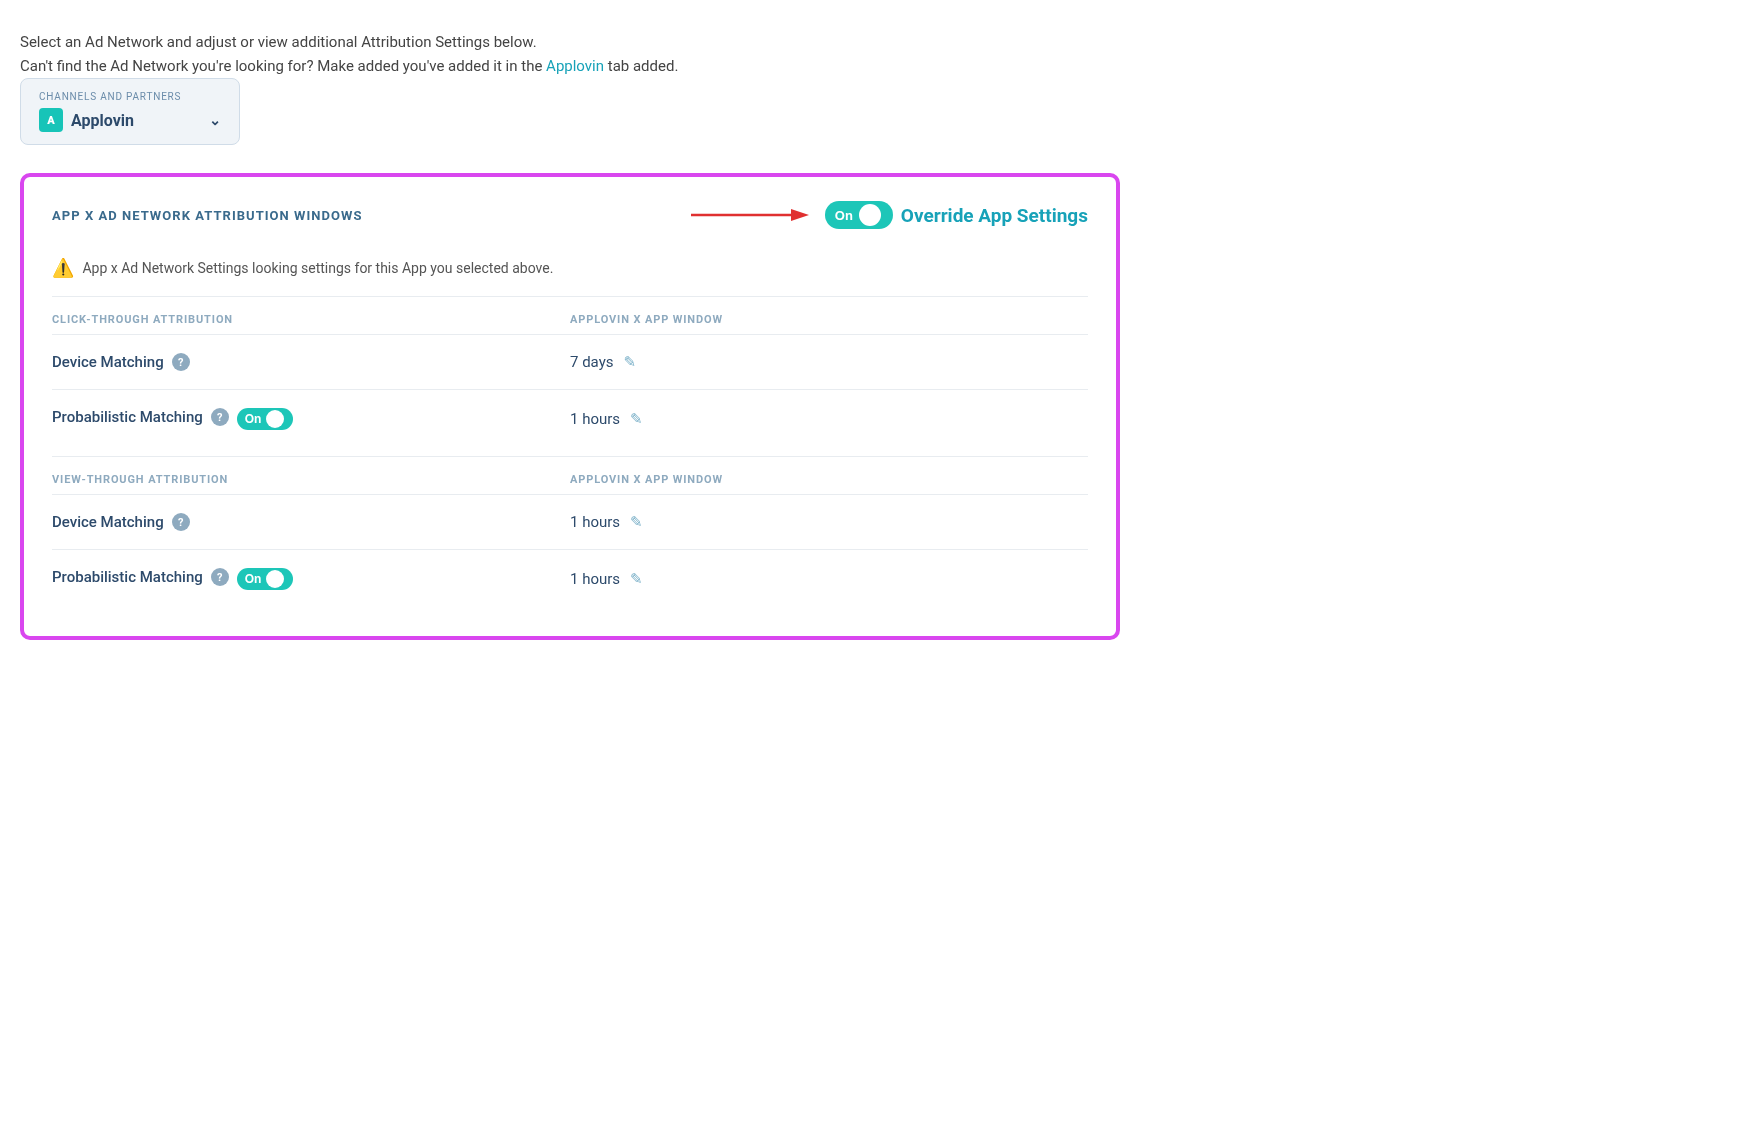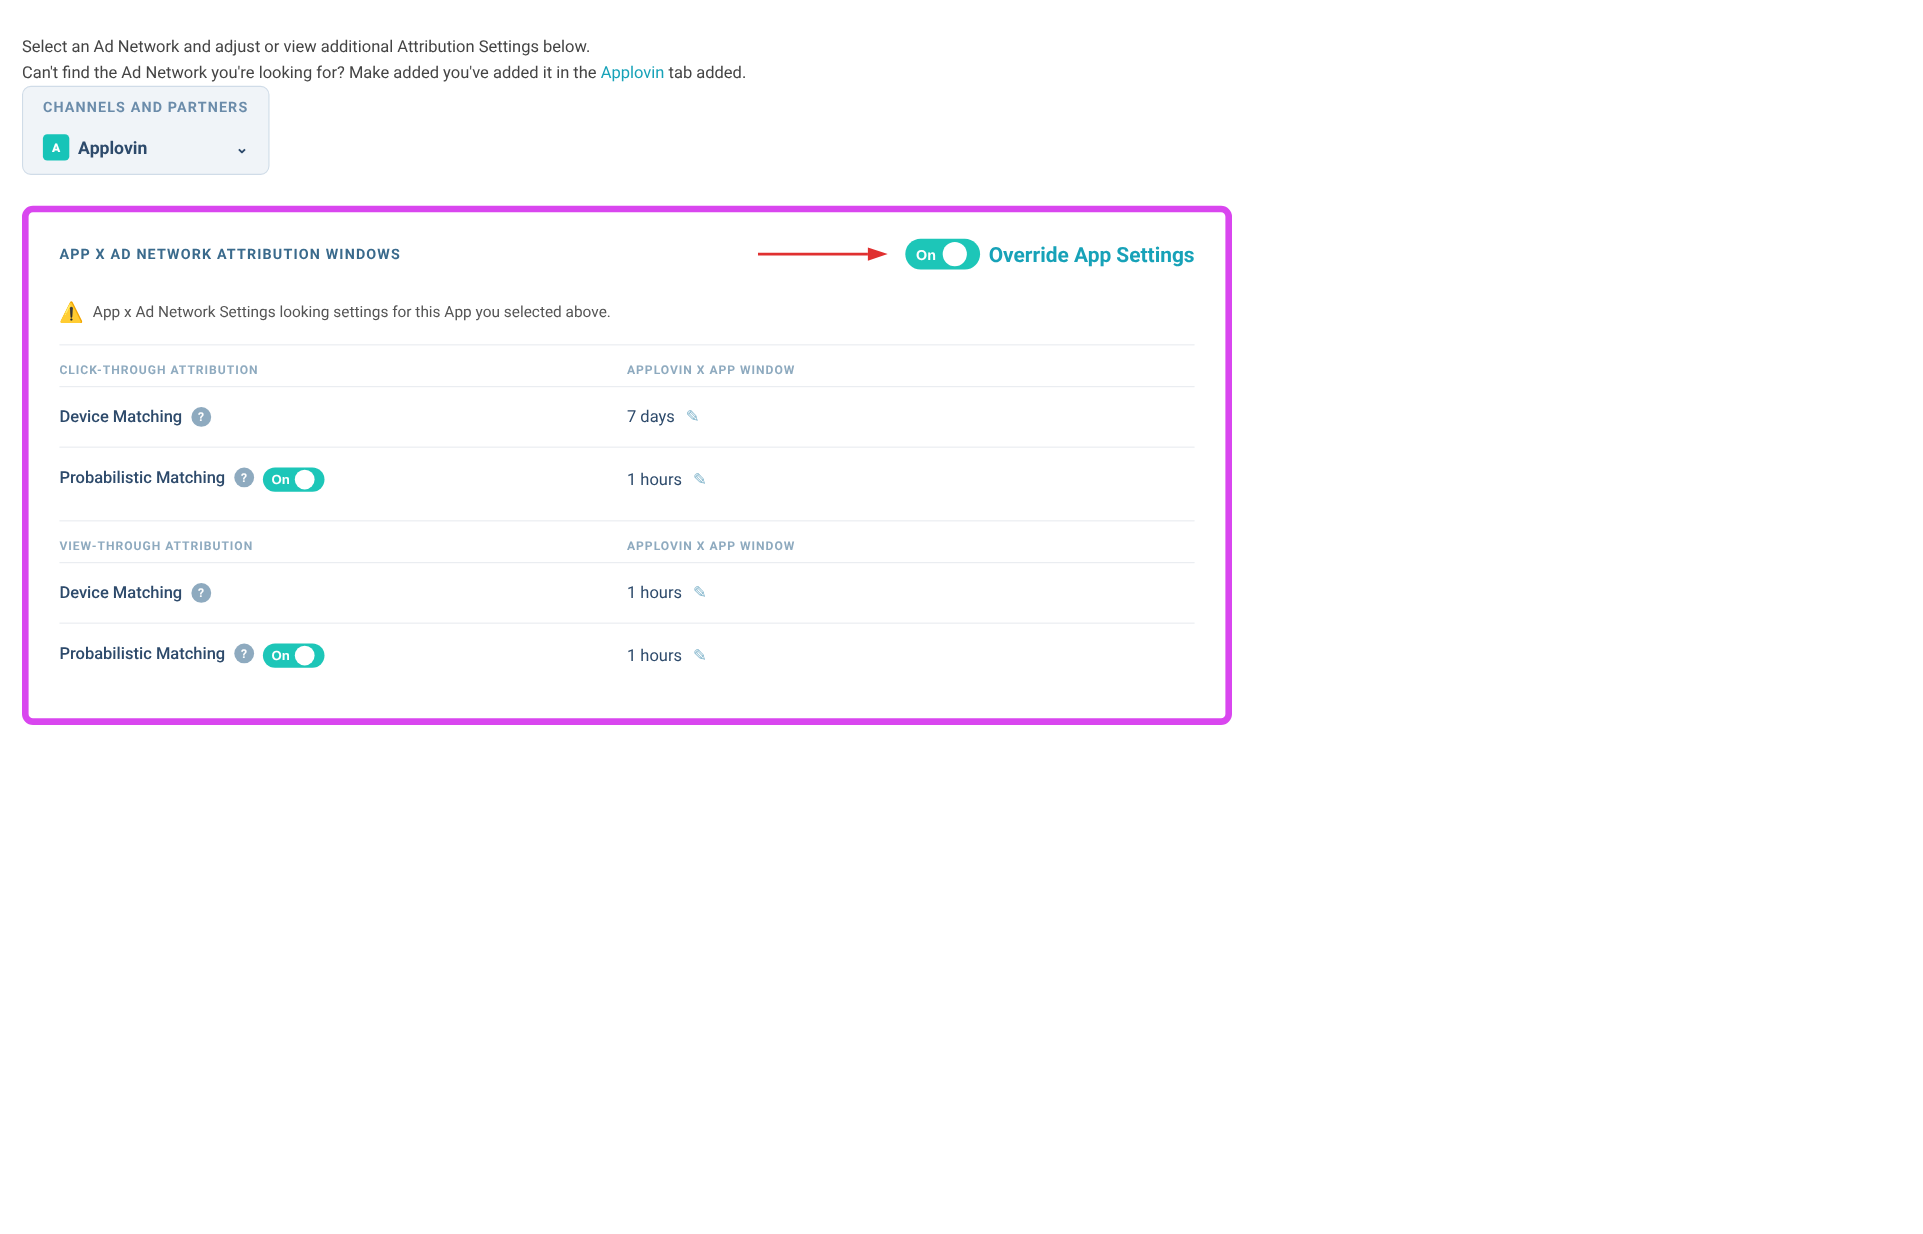--- a/index.html
+++ b/index.html
@@ -23,26 +23,26 @@
       border: 1px solid #d0dce8;
       border-radius: 8px;
       padding: 12px 18px;
       display: inline-flex;
       flex-direction: column;
       min-width: 220px;
       margin-bottom: 28px;
       cursor: pointer;
     }
     .channel-selector-label {
-      font-size: 13px;
-      font-weight: 700;
+      font-size: 10px;
+      font-weight: 400;
       color: #6b8caa;
       letter-spacing: 0.08em;
       text-transform: uppercase;
-      margin-bottom: 16px;
+      margin-bottom: 6px;
     }
     .channel-selector-value {
       display: flex;
       align-items: center;
       justify-content: space-between;
       font-weight: 700;
       font-size: 16px;
       color: #2d4a6b;
     }
     .channel-selector-value .logo-icon {
@@ -56,21 +56,21 @@
       color: #fff;
       font-size: 11px;
       font-weight: 900;
       margin-right: 8px;
     }
     .channel-selector-value .chevron {
       font-size: 14px;
       color: #2d4a6b;
     }
     .attribution-card {
-      border: 6px solid #d946ef;
+      border: 4px solid #d946ef;
       border-radius: 10px;
       padding: 24px 28px 28px;
       background: #fff;
       max-width: 1100px;
     }
     .card-header {
       display: flex;
       align-items: center;
       justify-content: space-between;
       margin-bottom: 18px;

